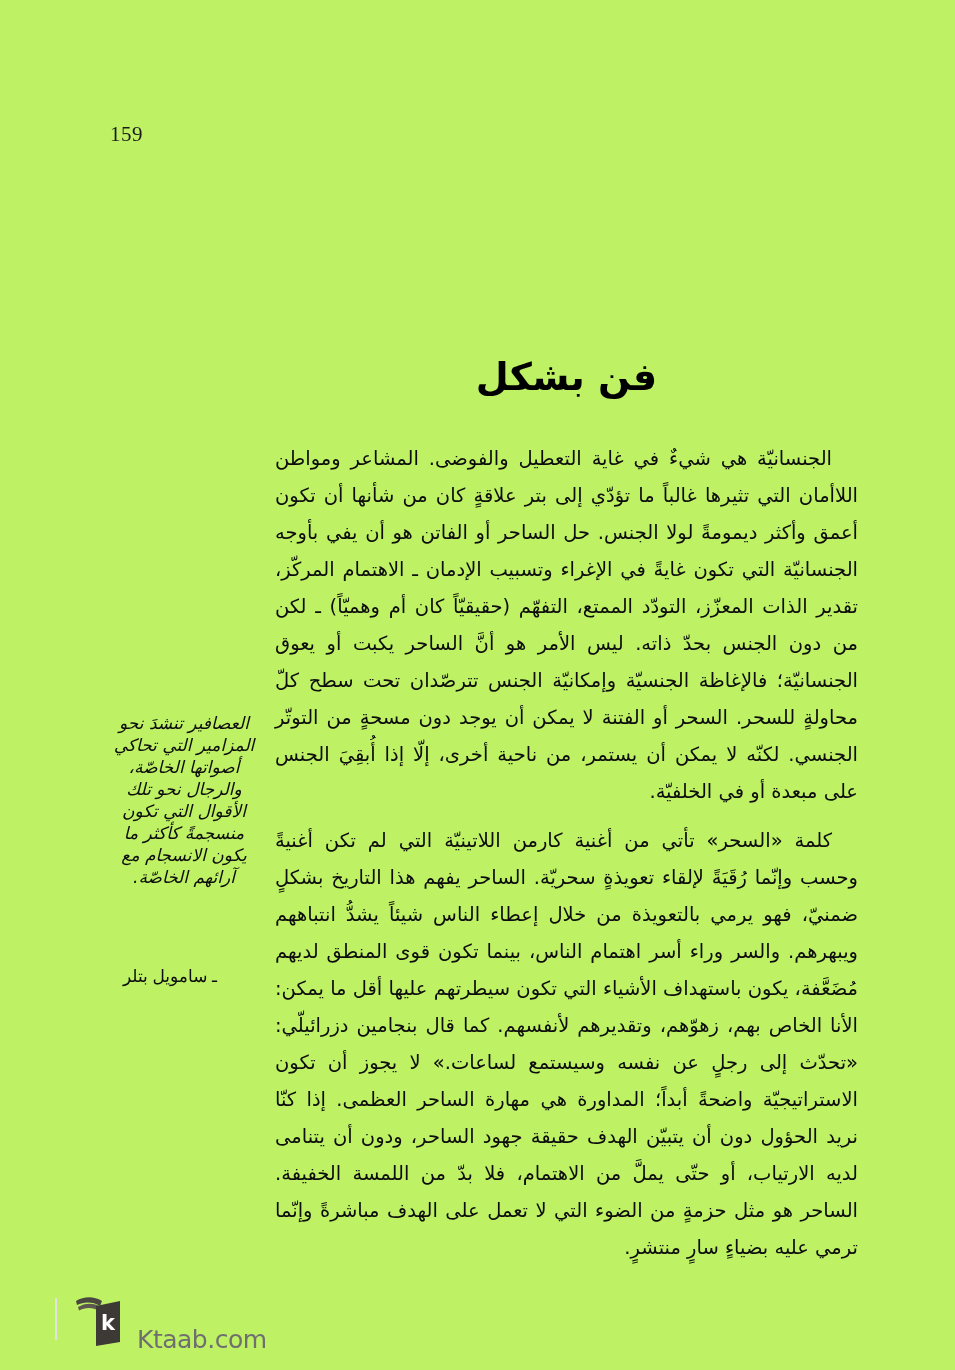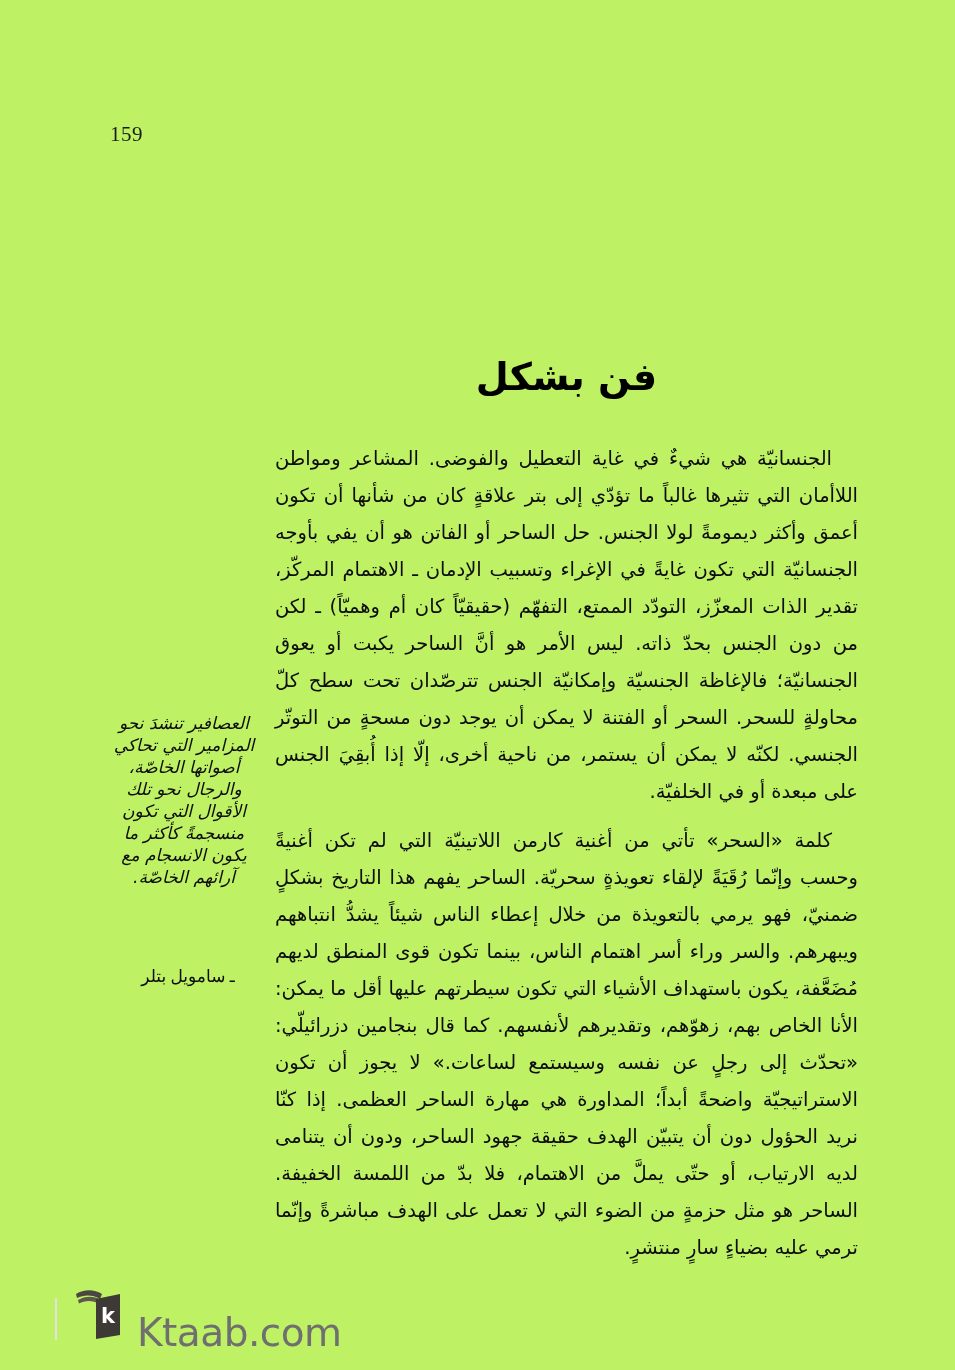--- a/index.html
+++ b/index.html
@@ -77,26 +77,26 @@
     font-size: 17px;
     line-height: 22px;
     color: #0d0d0d;
   }
   #margin-note-1 {
     top: 712px;
     font-style: italic;
   }
   #margin-note-1-attribution {
     position: absolute;
-    left: 108px;
+    left: 90px;
     top: 962px;
     width: 160px;
     direction: rtl;
     text-align: center;
-    font-family: Liberation Serif, serif;
+    font-family: Liberation Sans, sans-serif;
     font-size: 17px;
     line-height: 30px;
     color: #0d0d0d;
   }
   #margin-note-2 {
     top: 1048px;
     font-style: normal;
     line-height: 32px;
   }
 
@@ -109,21 +109,21 @@
     align-items: center;
     gap: 13px;
   }
   #watermark-logo {
     position: relative;
     width: 52px;
     height: 56px;
   }
   #watermark-text {
     font-family: "DejaVu Sans", "Liberation Sans", sans-serif;
-    font-size: 39px;
+    font-size: 25px;
     color: #6f6f6f;
     letter-spacing: -0.5px;
     line-height: 1;
     margin-top: 40px;
   }
   #scan-artifact {
     position: absolute;
     left: 55px;
     bottom: 30px;
     width: 2px;

